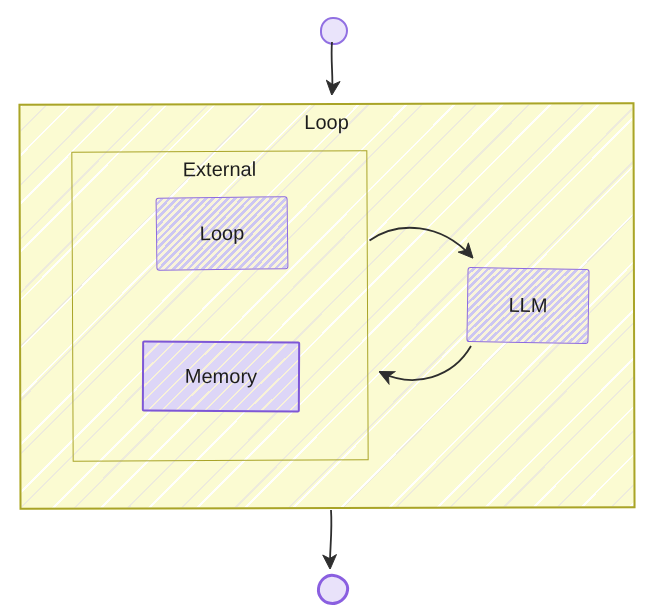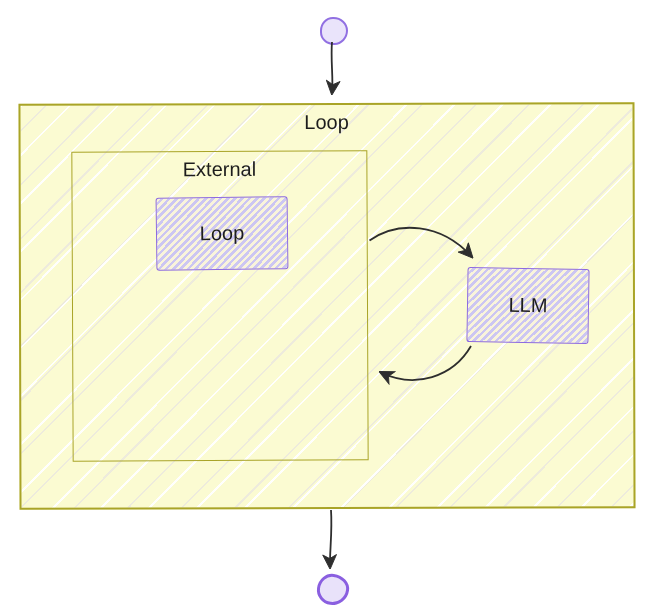--- a/index.html
+++ b/index.html
@@ -114,20 +114,23 @@
   </div>
 
   <div class="abs external-box">
     <div class="abs container-label">External</div>
   </div>
 
   <div class="abs node tools-node">
     <span>Loop</span>
   </div>
 
+  <div class="abs node memory-node">
+    <span>Memory</span>
+  </div>
 
   <div class="abs node llm-node">
     <span>LLM</span>
   </div>
 
   <div class="abs start-node"></div>
   <div class="abs end-node"></div>
 
   <svg class="abs edge-layer" width="655" height="611" viewBox="0 0 655 611">
     <defs>

